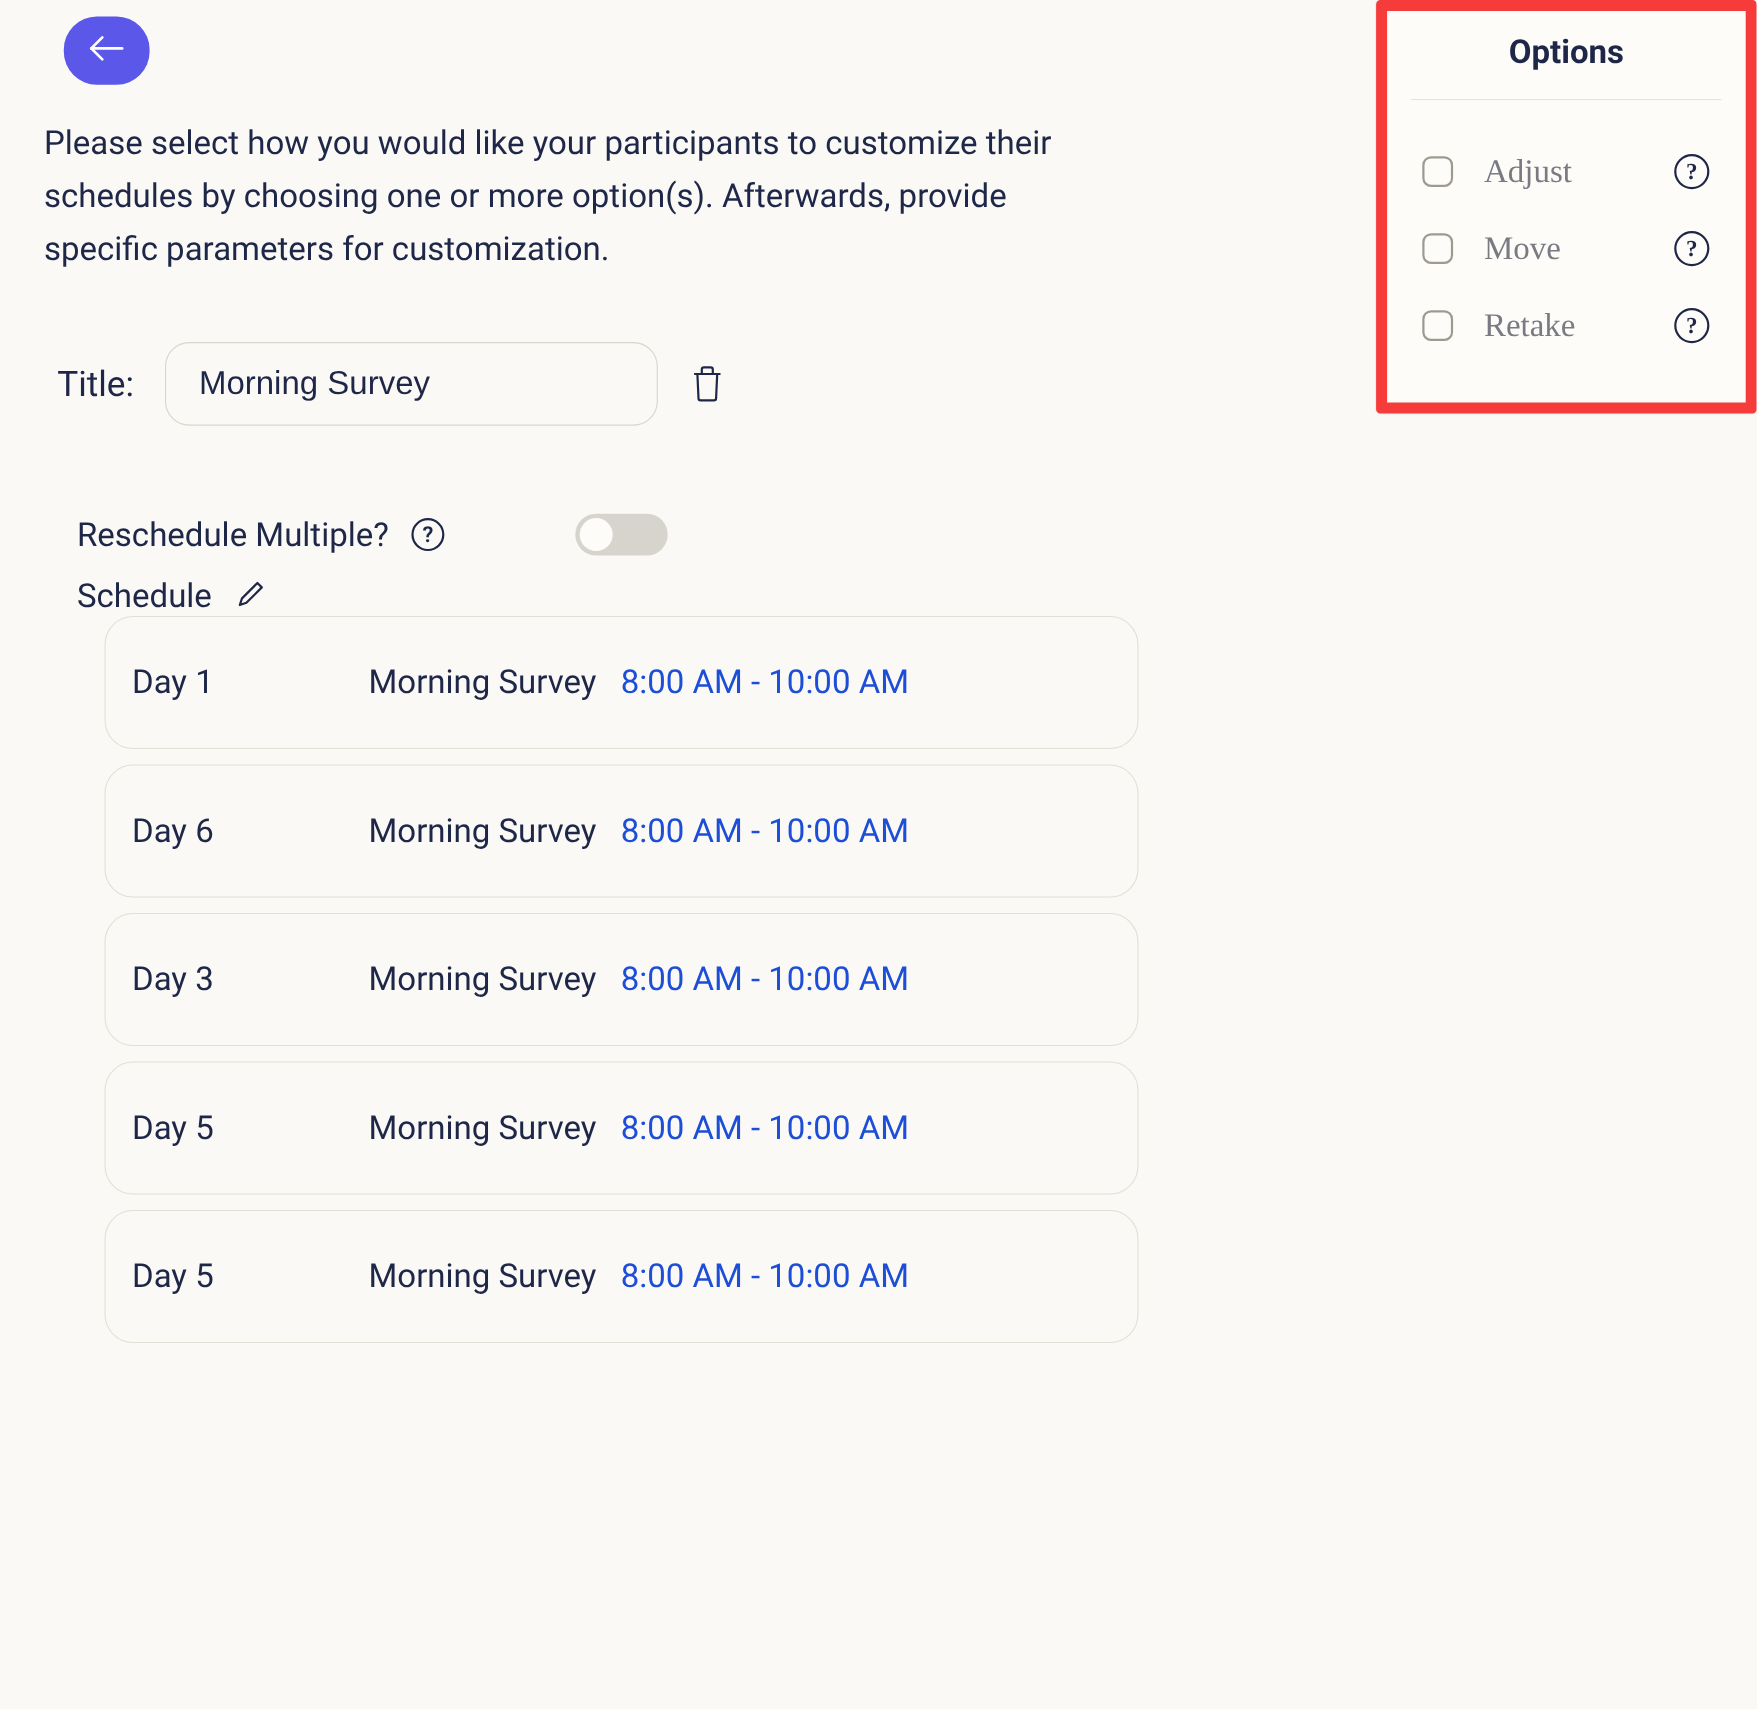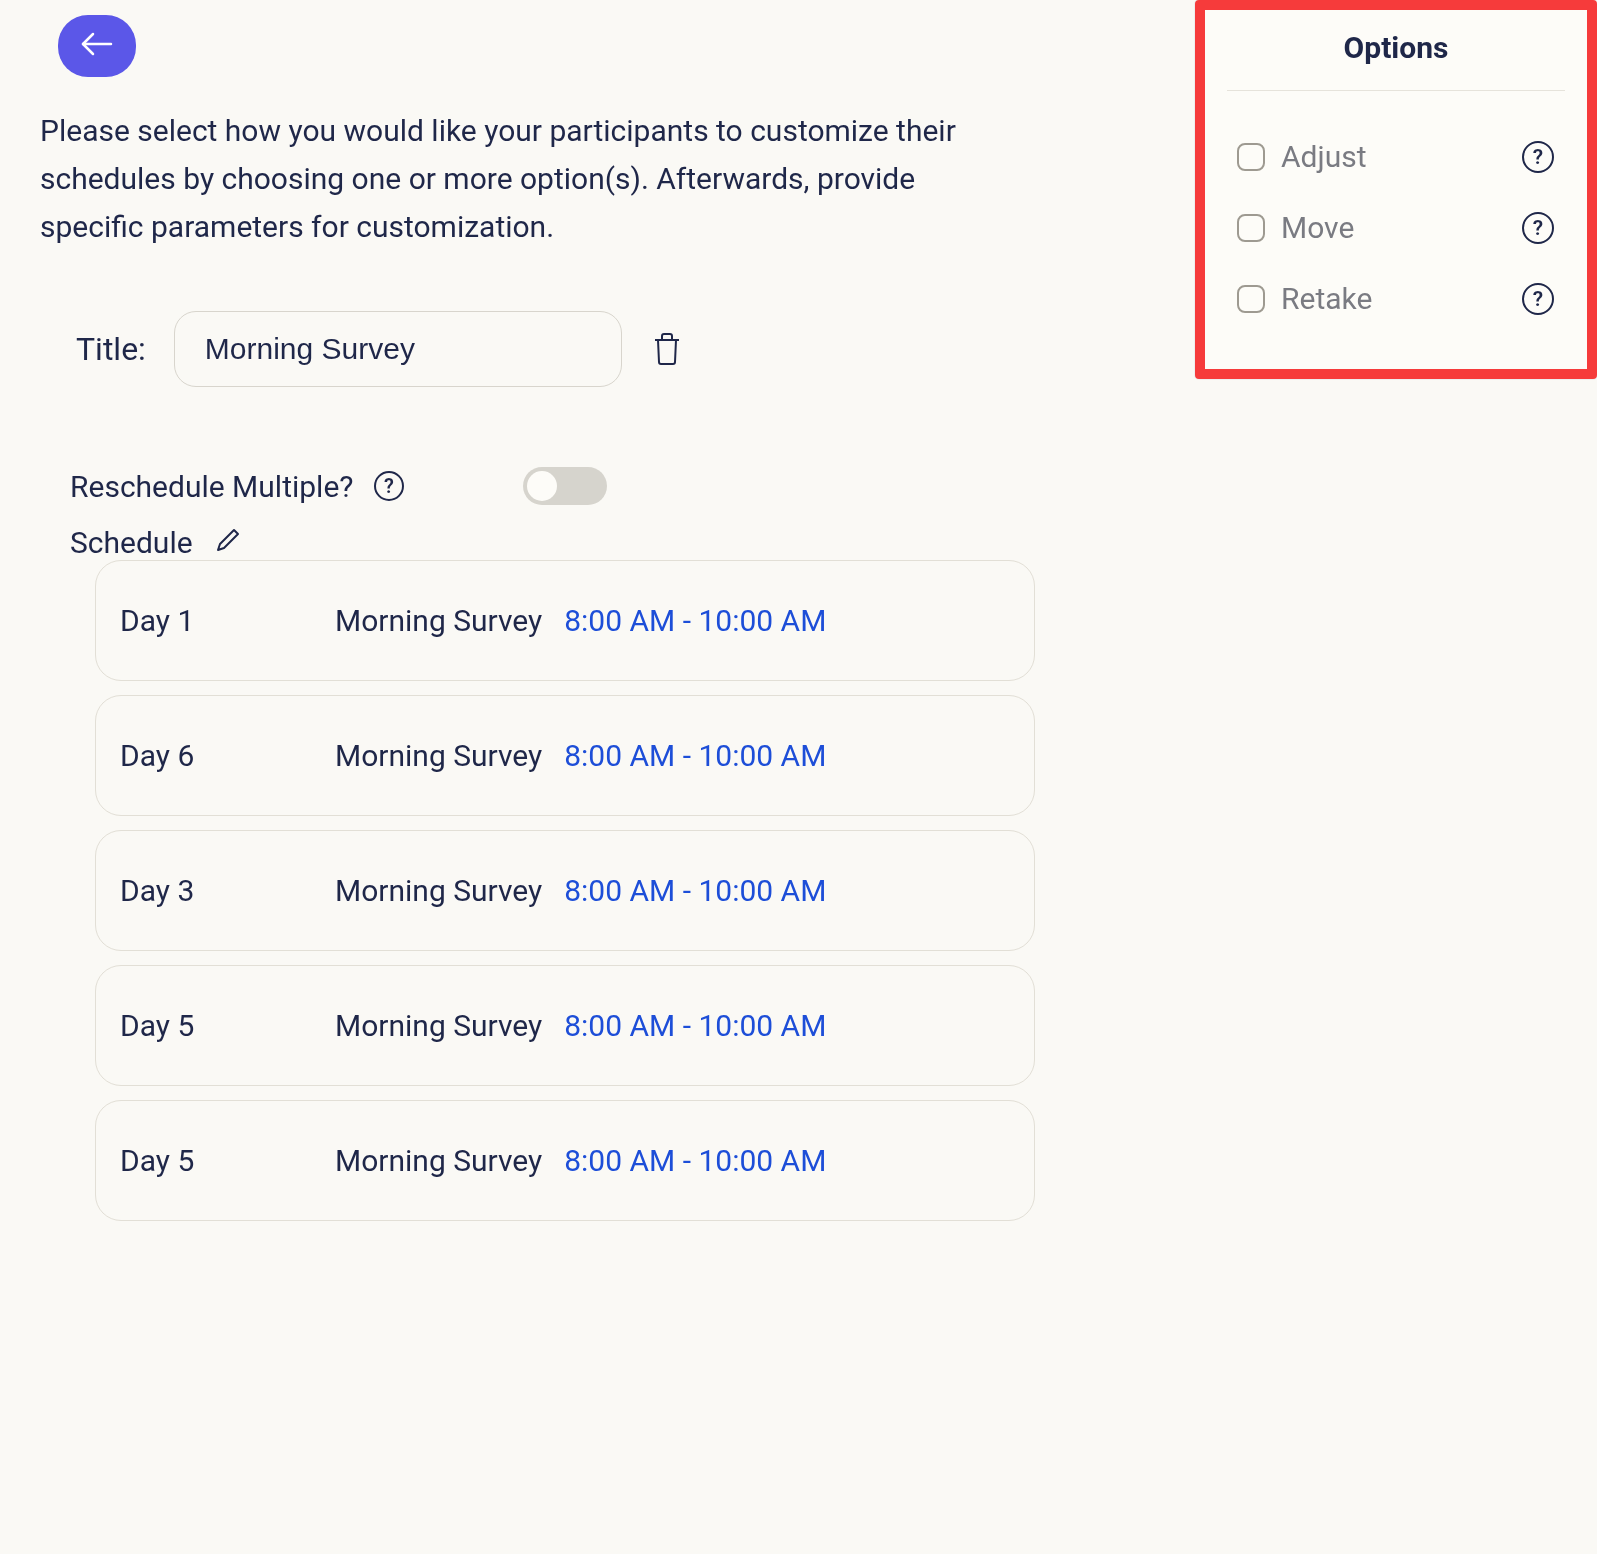--- a/index.html
+++ b/index.html
@@ -44,21 +44,21 @@
       line-height: 1.6;
       color: #1f2749;
       max-width: 950px;
       margin-bottom: 60px;
       font-weight: 400;
     }
     .title-row {
       display: flex;
       align-items: center;
       gap: 28px;
-      margin-left: 36px;
+      margin-left: 12px;
       margin-bottom: 80px;
     }
     .title-label {
       font-size: 32px;
       color: #1f2749;
     }
     .title-input {
       font-size: 30px;
       color: #1f2749;
       border: 1.5px solid #d8d5cd;
@@ -180,41 +180,42 @@
     .time-range {
       font-size: 30px;
       color: #1d4ed8;
     }
 
     
     .options-panel {
       position: absolute;
       top: 0;
       right: 0;
-      width: 402px;
+      width: 346px;
       border: 10px solid #f63b3b;
       background: #fdfcf8;
       padding: 20px 0 35px 0;
       border-radius: 4px;
       box-shadow: 0 0 0 1px #eee;
     }
     .options-title {
       font-size: 30px;
       font-weight: 700;
       color: #1f2749;
       text-align: center;
       padding-bottom: 25px;
       border-bottom: 1.5px solid #e6e3db;
       margin: 0 22px 30px 22px;
     }
     .option-row {
       display: flex;
       align-items: center;
       padding: 18px 32px 18px 32px;
-      gap: 16px;
+      gap: 28px;
+      font-family: Liberation Serif, serif;
     }
     .option-checkbox {
       width: 28px;
       height: 28px;
       border: 2.5px solid #9e9a91;
       border-radius: 8px;
       cursor: pointer;
       flex-shrink: 0;
     }
     .option-label {

